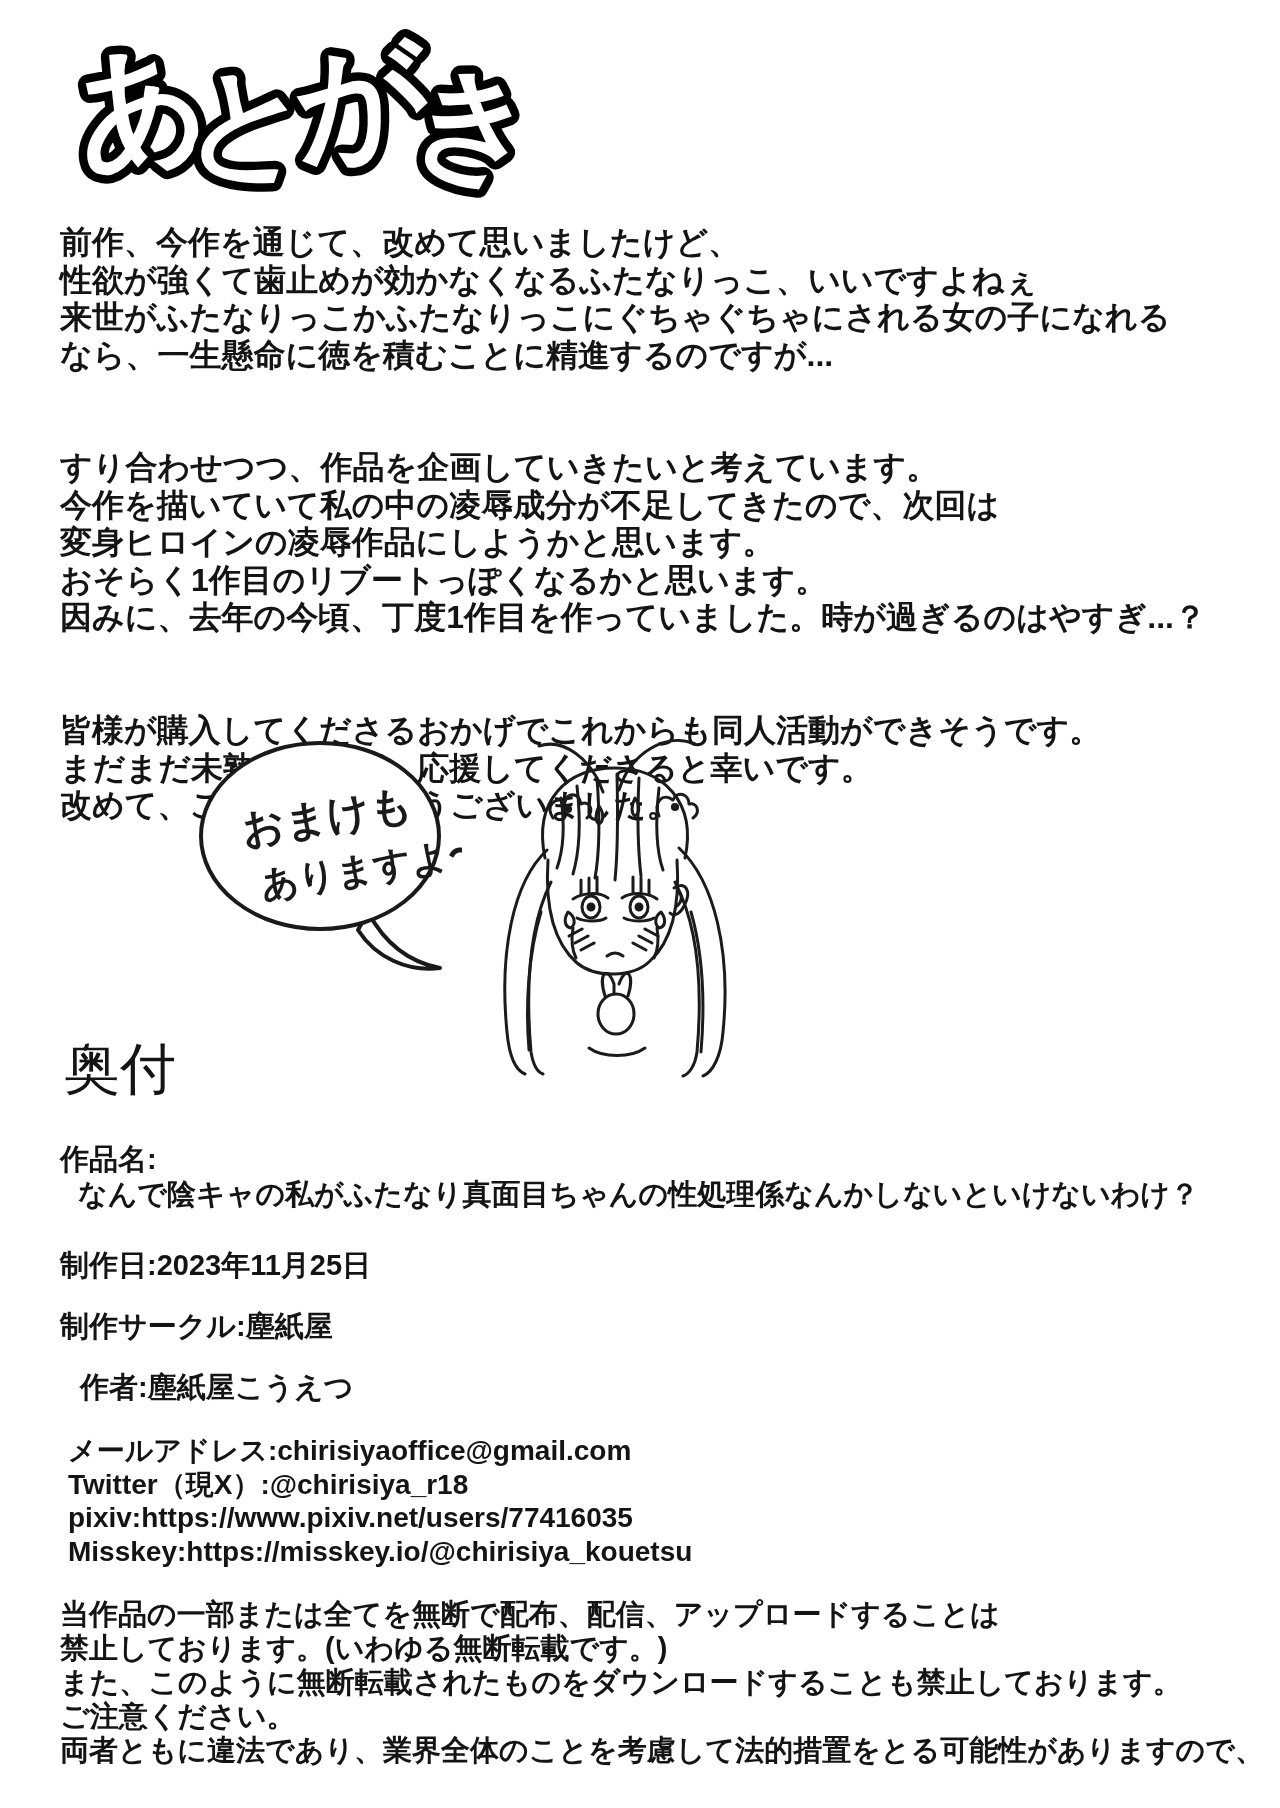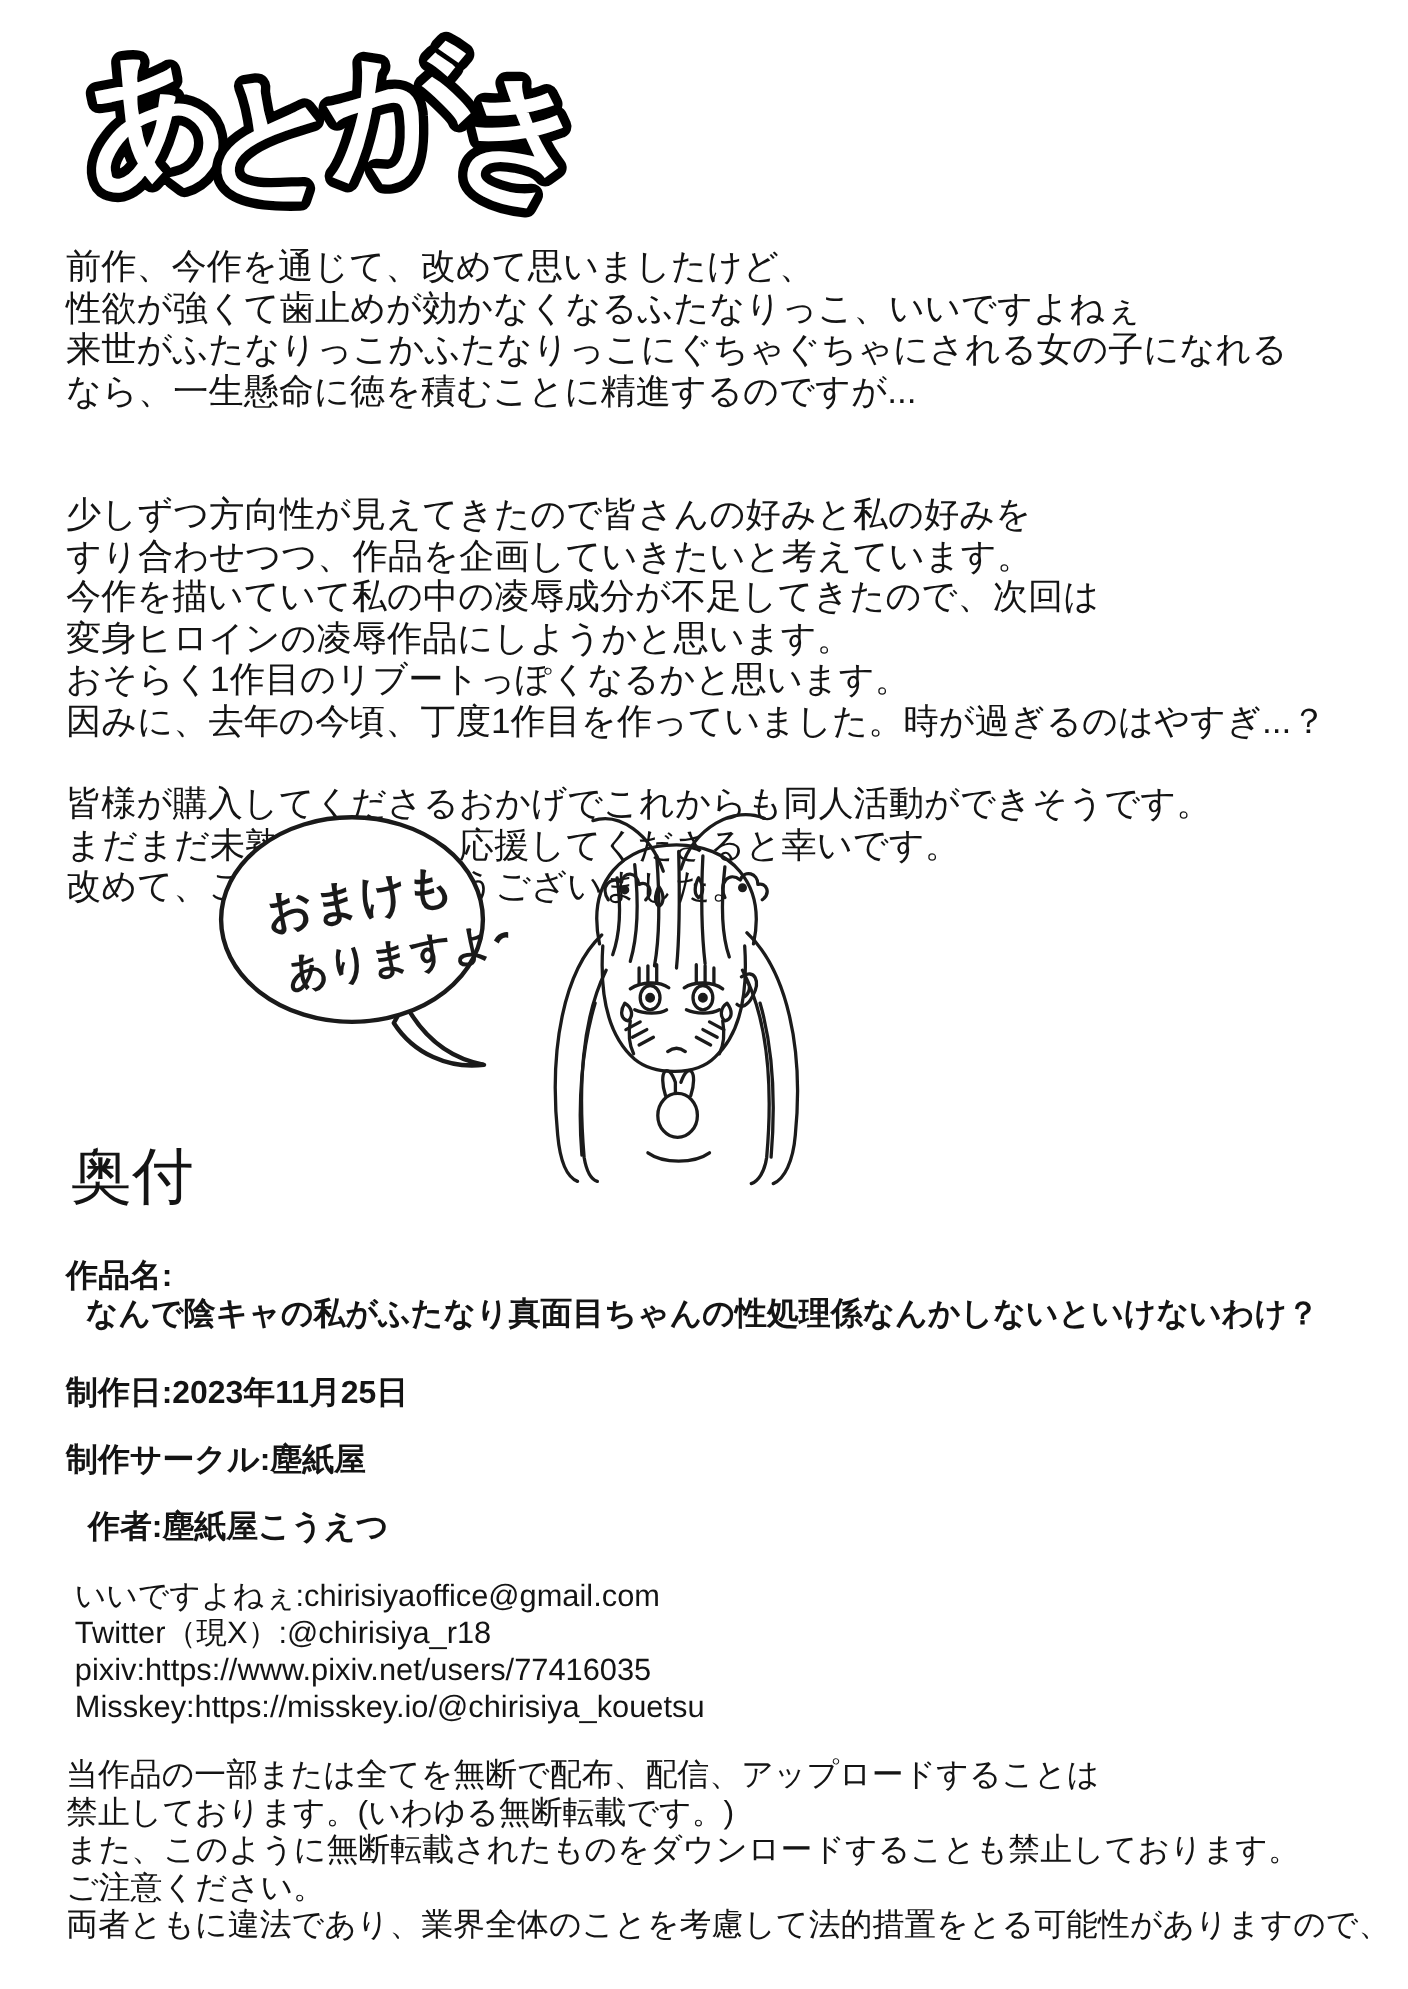--- a/index.html
+++ b/index.html
@@ -1,21 +1,21 @@
 <!DOCTYPE html>
 <html><head>
 <meta charset="utf-8">
 <style>
   html,body { margin:0; padding:0; background:#ffffff; }
   .page {
     position:relative; width:1280px; height:1808px;
     background:#ffffff; color:#141414; overflow:hidden;
     font-family:"Liberation Sans","DejaVu Sans",sans-serif;
   }
-  .jp-line { white-space:pre; }
+  .jp-line { white-space:pre;font-weight:bold; }
   .para { position:absolute; left:60px; font-size:32px; line-height:37.5px; font-weight:500; letter-spacing:0; }
   .para .jp-line { height:37.5px; }
   .colophon-line { position:absolute; font-size:29px; font-weight:700; white-space:pre; }
   .heading-okuzuke { position:absolute; left:64px; top:1032px; font-size:56px; font-weight:400; }
   .contacts { position:absolute; left:68px; top:1434px; font-size:28px; line-height:33.5px; font-weight:500; }
   .disclaimer { position:absolute; left:60px; top:1597px; font-size:29px; line-height:34px; font-weight:500; }
   svg text { font-family:"DejaVu Sans","Liberation Sans",sans-serif; }
   .logo-wrap { position:absolute; left:58px; top:12px; width:470px; height:195px; }
   .bubble-wrap { position:absolute; left:192px; top:736px; width:270px; height:240px; }
   .sketch-wrap { position:absolute; left:455px; top:730px; width:330px; height:350px; }
@@ -37,21 +37,20 @@
   </div>
 
   <div class="para" style="top:224px;">
     <div class="jp-line">前作、今作を通じて、改めて思いましたけど、</div>
     <div class="jp-line">性欲が強くて歯止めが効かなくなるふたなりっこ、いいですよねぇ</div>
     <div class="jp-line">来世がふたなりっこかふたなりっこにぐちゃぐちゃにされる女の子になれる</div>
     <div class="jp-line">なら、一生懸命に徳を積むことに精進するのですが...</div>
   </div>
 
   <div class="para" style="top:449px;">
-    <div class="jp-line">少しずつ方向性が見えてきたので皆さんの好みと私の好みを</div>
     <div class="jp-line">すり合わせつつ、作品を企画していきたいと考えています。</div>
     <div class="jp-line">今作を描いていて私の中の凌辱成分が不足してきたので、次回は</div>
     <div class="jp-line">変身ヒロインの凌辱作品にしようかと思います。</div>
     <div class="jp-line">おそらく1作目のリブートっぽくなるかと思います。</div>
     <div class="jp-line">因みに、去年の今頃、丁度1作目を作っていました。時が過ぎるのはやすぎ...？</div>
   </div>
 
   <div class="para" style="top:712px;">
     <div class="jp-line">皆様が購入してくださるおかげでこれからも同人活動ができそうです。</div>
     <div class="jp-line">まだまだ未熟者ですが、応援してくださると幸いです。</div>
@@ -146,21 +145,21 @@
   <div class="heading-okuzuke">奥付</div>
 
   <div class="colophon-line" style="left:60px; top:1140px;">作品名:</div>
   <div class="colophon-line" style="left:78px; top:1175px;">なんで陰キャの私がふたなり真面目ちゃんの性処理係なんかしないといけないわけ？</div>
 
   <div class="colophon-line" style="left:60px; top:1246px;">制作日:2023年11月25日</div>
   <div class="colophon-line" style="left:60px; top:1307px;">制作サークル:塵紙屋</div>
   <div class="colophon-line" style="left:60px; top:1368px;margin-left:20px;">作者:塵紙屋こうえつ</div>
 
   <div class="contacts">
-    <div class="jp-line">いいですよねぇ:chirisiyaoffice@gmail.com</div>
+    <div class="jp-line">メールアドレス:chirisiyaoffice@gmail.com</div>
     <div class="jp-line">Twitter（現X）:@chirisiya_r18</div>
     <div class="jp-line">pixiv:https://www.pixiv.net/users/77416035</div>
     <div class="jp-line">Misskey:https://misskey.io/@chirisiya_kouetsu</div>
   </div>
 
   <div class="disclaimer">
     <div class="jp-line">当作品の一部または全てを無断で配布、配信、アップロードすることは</div>
     <div class="jp-line">禁止しております。(いわゆる無断転載です。)</div>
     <div class="jp-line">また、このように無断転載されたものをダウンロードすることも禁止しております。</div>
     <div class="jp-line">ご注意ください。</div>

